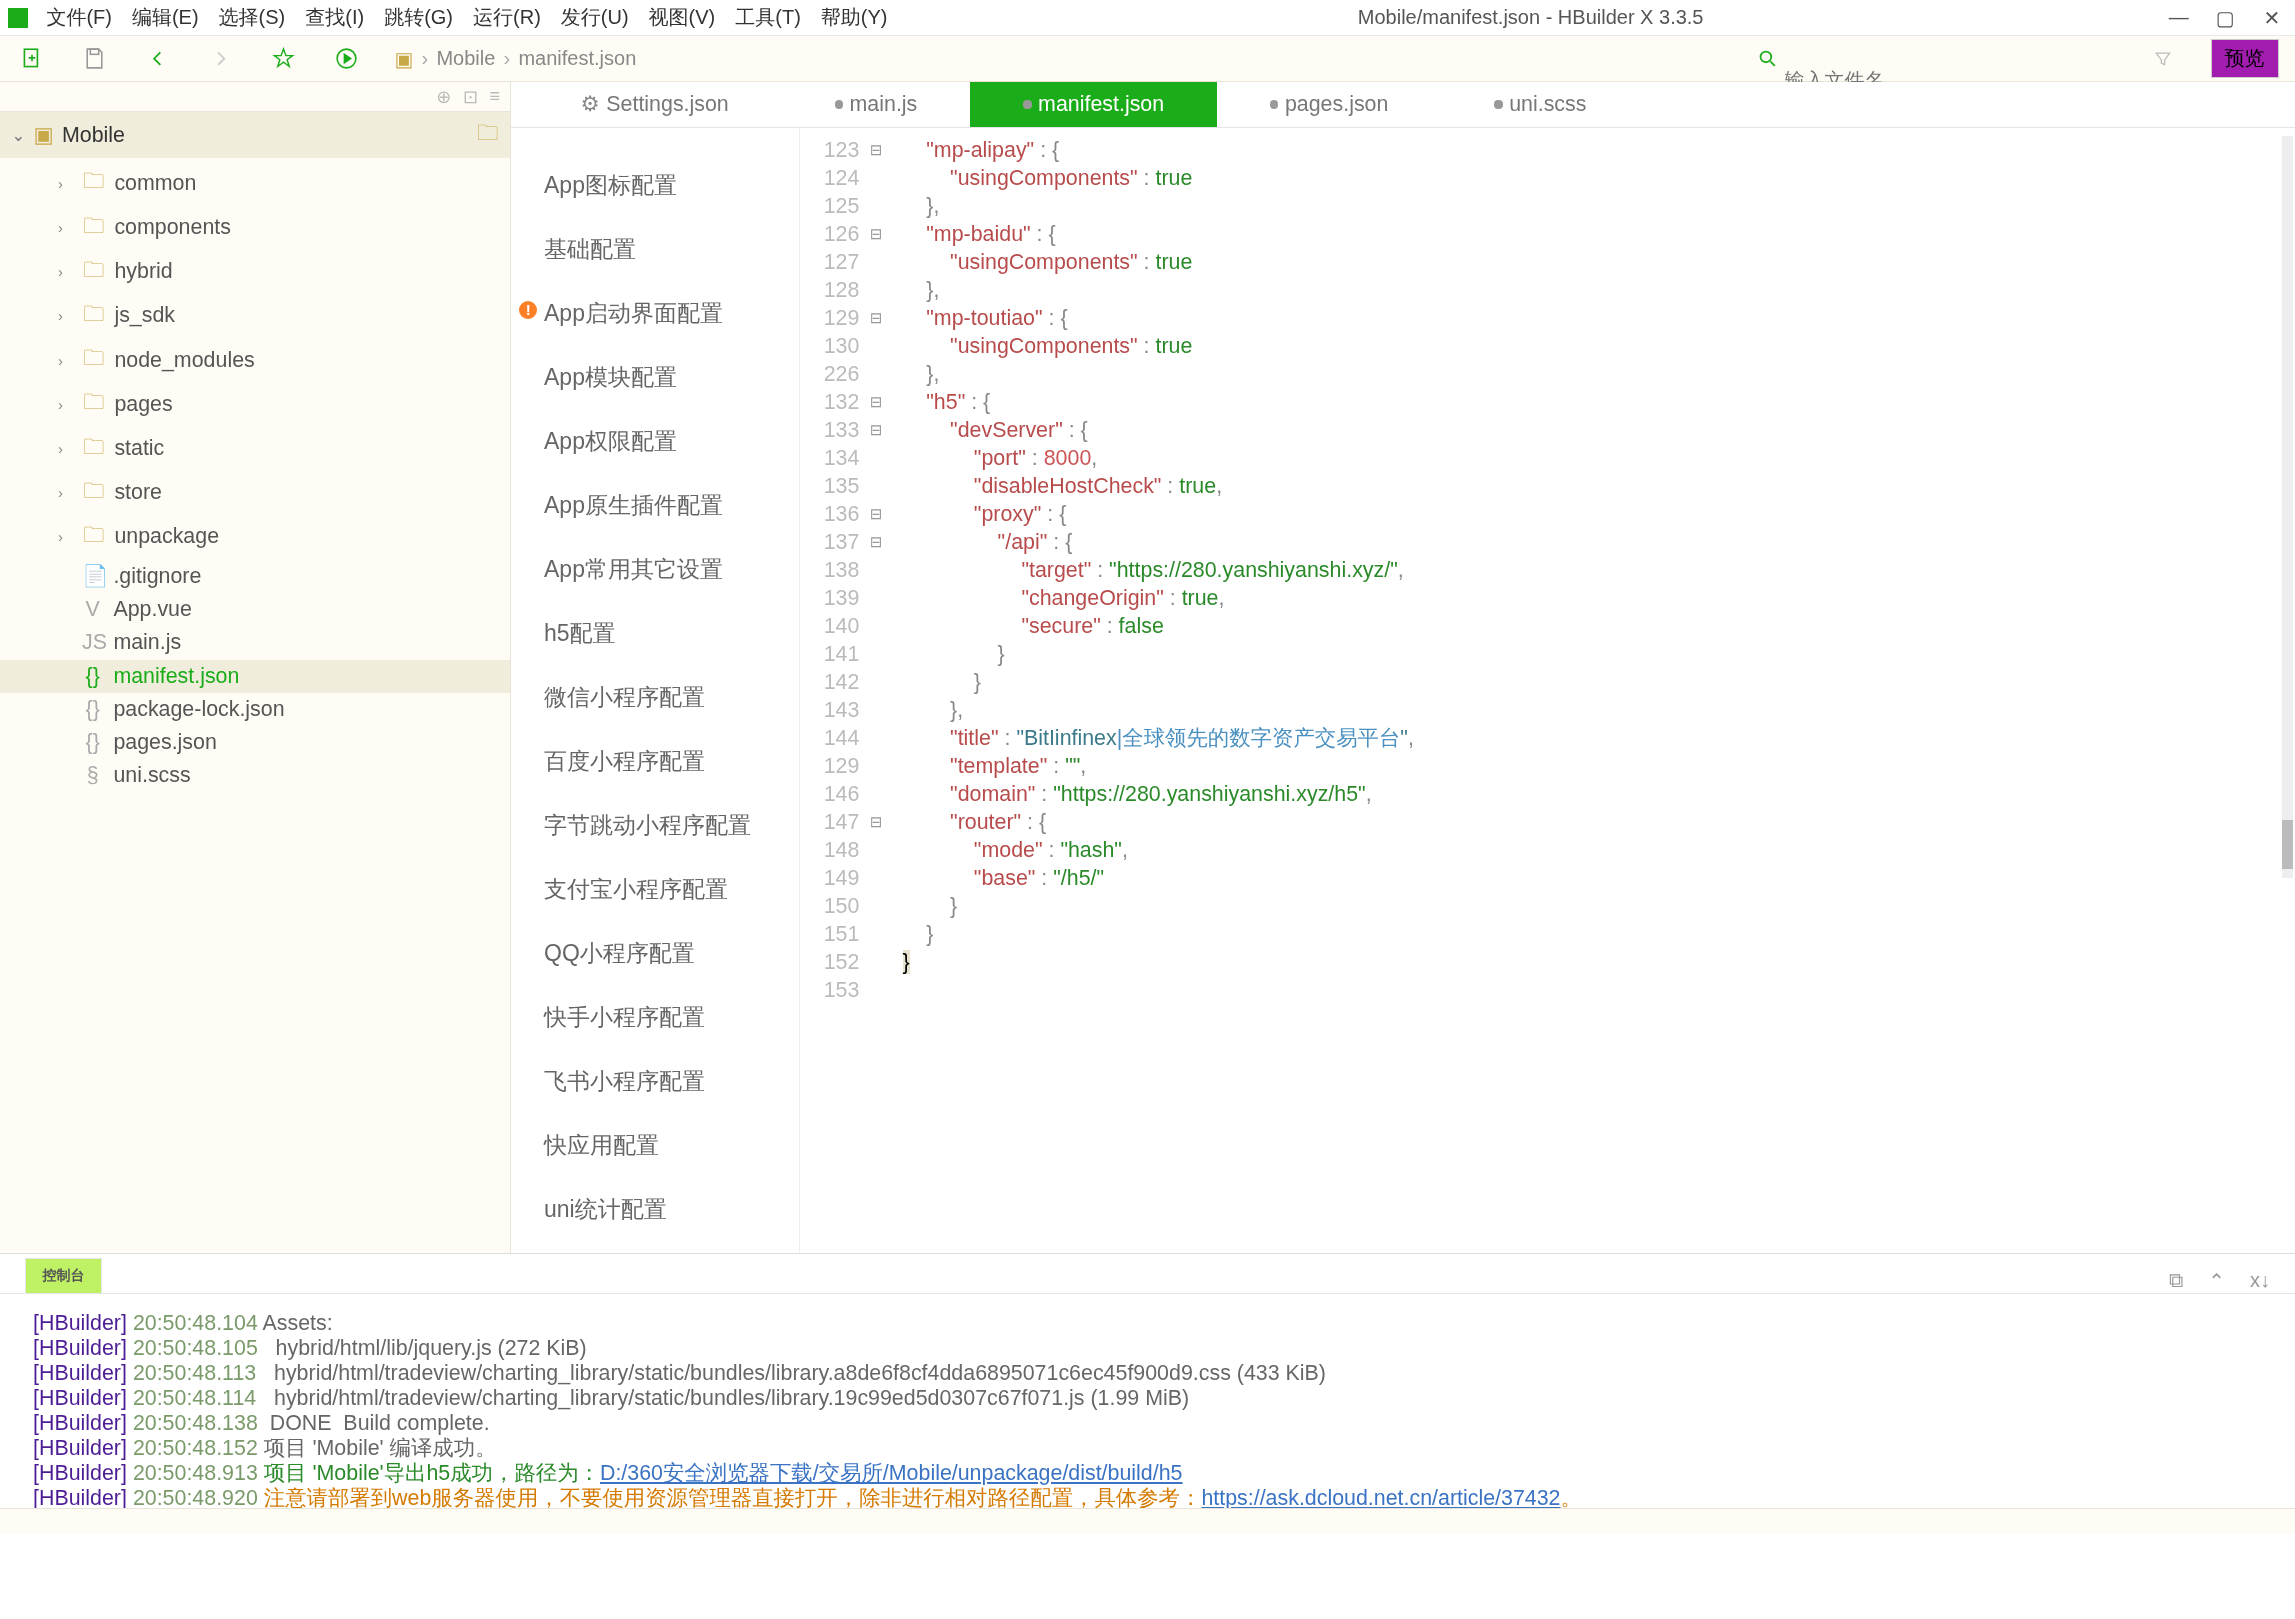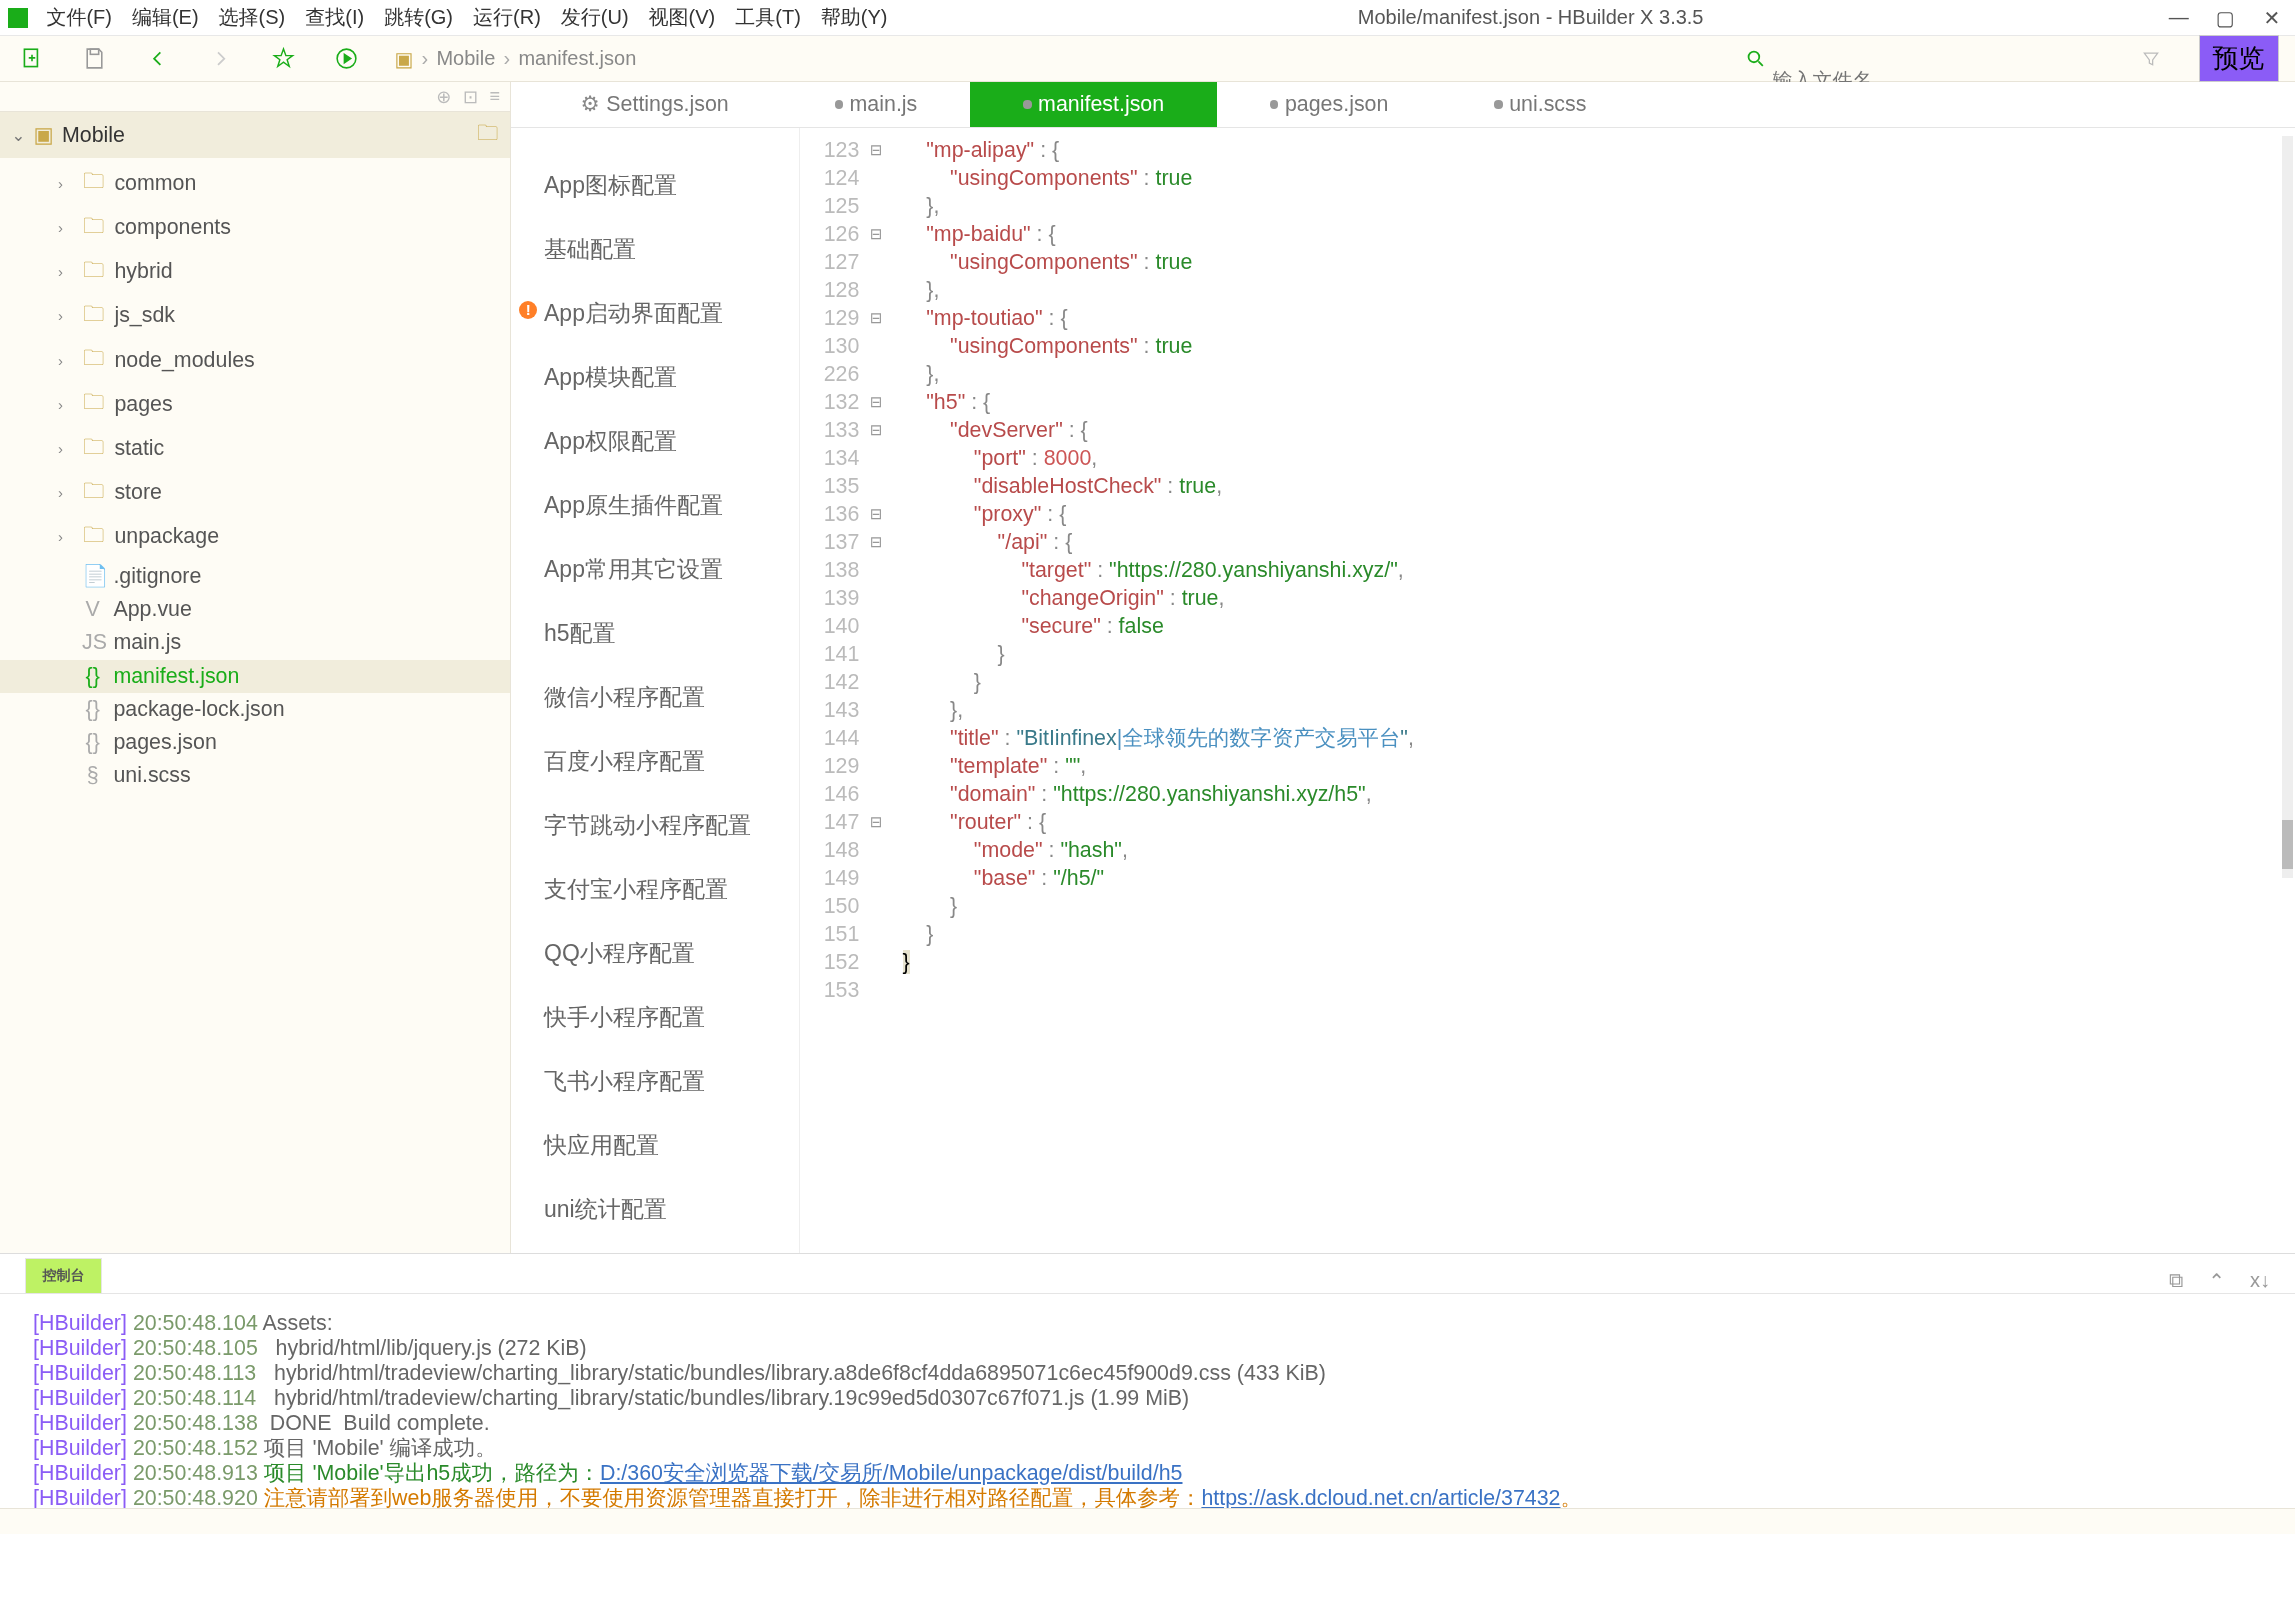--- a/index.html
+++ b/index.html
@@ -8,21 +8,21 @@
 .menubar .logo { width: 20px; height: 20px; background: #1aad19; margin-right: 8.2px; }
 .menubar .menu-item { padding: 0 10px; color: #333; cursor: pointer; }
 .menubar .title { flex: 1; text-align: center; color: #555; }
 .menubar .win-controls { display: flex; gap: 16.5px; }
 .menubar .win-controls span { width: 30px; text-align: center; color: #555; cursor: pointer; }
 .toolbar { height: 46px; background: #fefcf5; border-bottom: 0.8px solid #e8e4d8; display: flex; align-items: center; padding: 0 16.5px; gap: 33px; }
 .toolbar .tb-icon { width: 30px; height: 30px; display: flex; align-items: center; justify-content: center; color: #1aad19; cursor: pointer; }
 .toolbar .tb-icon.gray { color: #aaa; }
 .toolbar .breadcrumb { display: flex; align-items: center; gap: 8.2px; color: #888; font-size: 20px; }
 .toolbar .spacer { flex: 1; }
-.toolbar .preview-btn { padding: 5px 13px; border: 0.8px solid #ccc; background: #8b5cf6; font-size: 26px; cursor: pointer; text-align: right; }
+.toolbar .preview-btn { padding: 5px 13px; border: 0.8px solid #ccc; background: #a21caf; font-size: 20px; cursor: pointer; text-align: right; }
 .toolbar .search-box { display: flex; align-items: center; gap: 6.6px; }
 .toolbar .search-box input { border: none; background: transparent; font-size: 20px; color: #999; width: 330px; outline: none; margin-top: 44px; }
 .main { display: flex; height: 1171px; }
 .sidebar { width: 511px; background: #fefcf5; border-right: 0.8px solid #e8e4d8; display: flex; flex-direction: column; }
 .sidebar-header { height: 30px; display: flex; justify-content: flex-end; align-items: center; padding: 0 10px; gap: 11.5px; color: #bbb; font-size: 18px; border-bottom: 0.8px solid #e8e4d8;}
 .sidebar-root { display: flex; align-items: center; padding: 5px 11.5px; background: #f1eddc; gap: 8.2px; color: #333; }
 .sidebar-root .chevron { color: #777; font-size: 16.5px; }
 .sidebar-root .folder-icon { color: #c9a84a; }
 .tree { padding: 3.3px 0; }
 .tree-item { display: flex; align-items: center; padding: 4.1px 0 4.1px 58px; gap: 10px; color: #555; cursor: pointer; }
@@ -60,21 +60,21 @@
 .s-cn { color: #4a90c0; }
 .code .highlight-brace { background: #e8e4d0; }
 .code-scroll { position: absolute; right: 1.6px; top: 8.2px; width: 11.5px; height: 742px; background: #eee; }
 .code-scroll .thumb { position: absolute; top: 684px; width: 11.5px; height: 49px; background: #bbb; }
 .console-panel { border-top: 0.8px solid #ddd; }
 .console-header { height: 40px; display: flex; align-items: flex-end; padding: 0 25px; border-bottom: 0.8px solid #e5e5e5; }
 .console-header .ctab { padding: 8.2px 16.5px; border-top: 0.8px solid #e5e5e5; border-left: 0.8px solid #e5e5e5; border-right: 0.8px solid #e5e5e5; background: #bef264; font-size: 14px; color: #555; font-weight: bold; }
 .console-header .ctrls { margin-left: auto; display: flex; gap: 25px; color: #999; font-size: 20px; }
 .console-body { padding: 16.5px 33px; font-family: Consolas, monospace; font-size: 21.4px; line-height: 25px; background: #fff; height: 214px; overflow: auto; }
 .console-body .cline { white-space: pre; }
-.console-body .tag { color: #8b5cf6; }
+.console-body .tag { color: #4c1d95; }
 .console-body .tm { color: #7a9a6a; }
 .console-body .msg { color: #666; }
 .console-body .ok { color: #2a8a2a; }
 .console-body .link { color: #3a72c4; text-decoration: underline; }
 .console-body .warn { color: #d47a00; }
 .statusbar { height: 26px; background: #fefcf5; border-top: 0.8px solid #e8e4d8; }
 svg { display: block; }
 </style>
 </head>
 <body>

